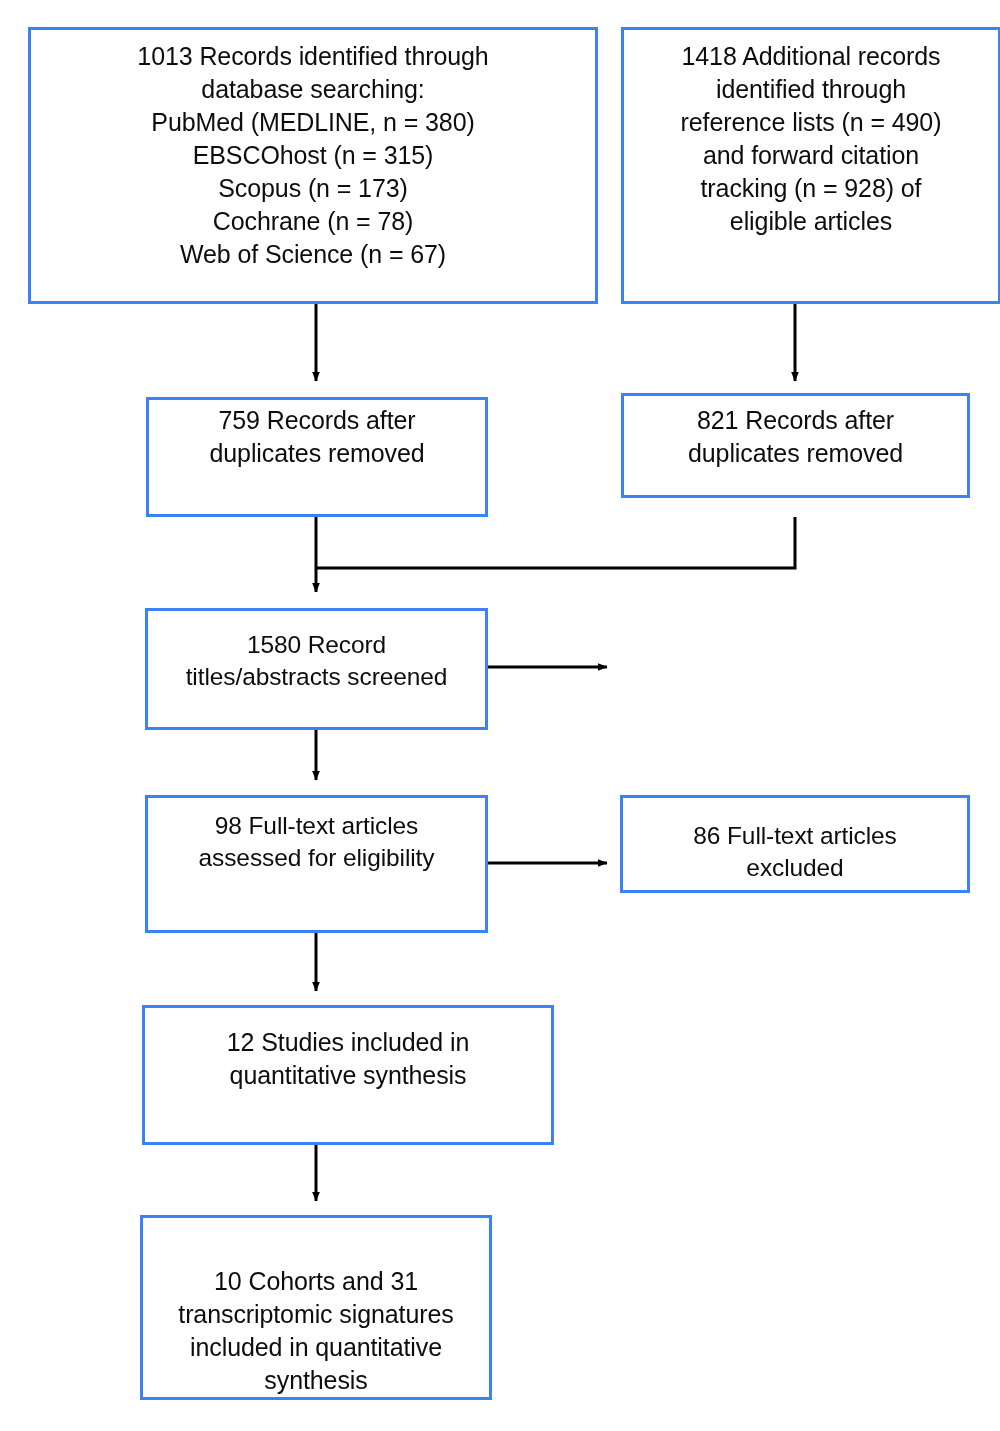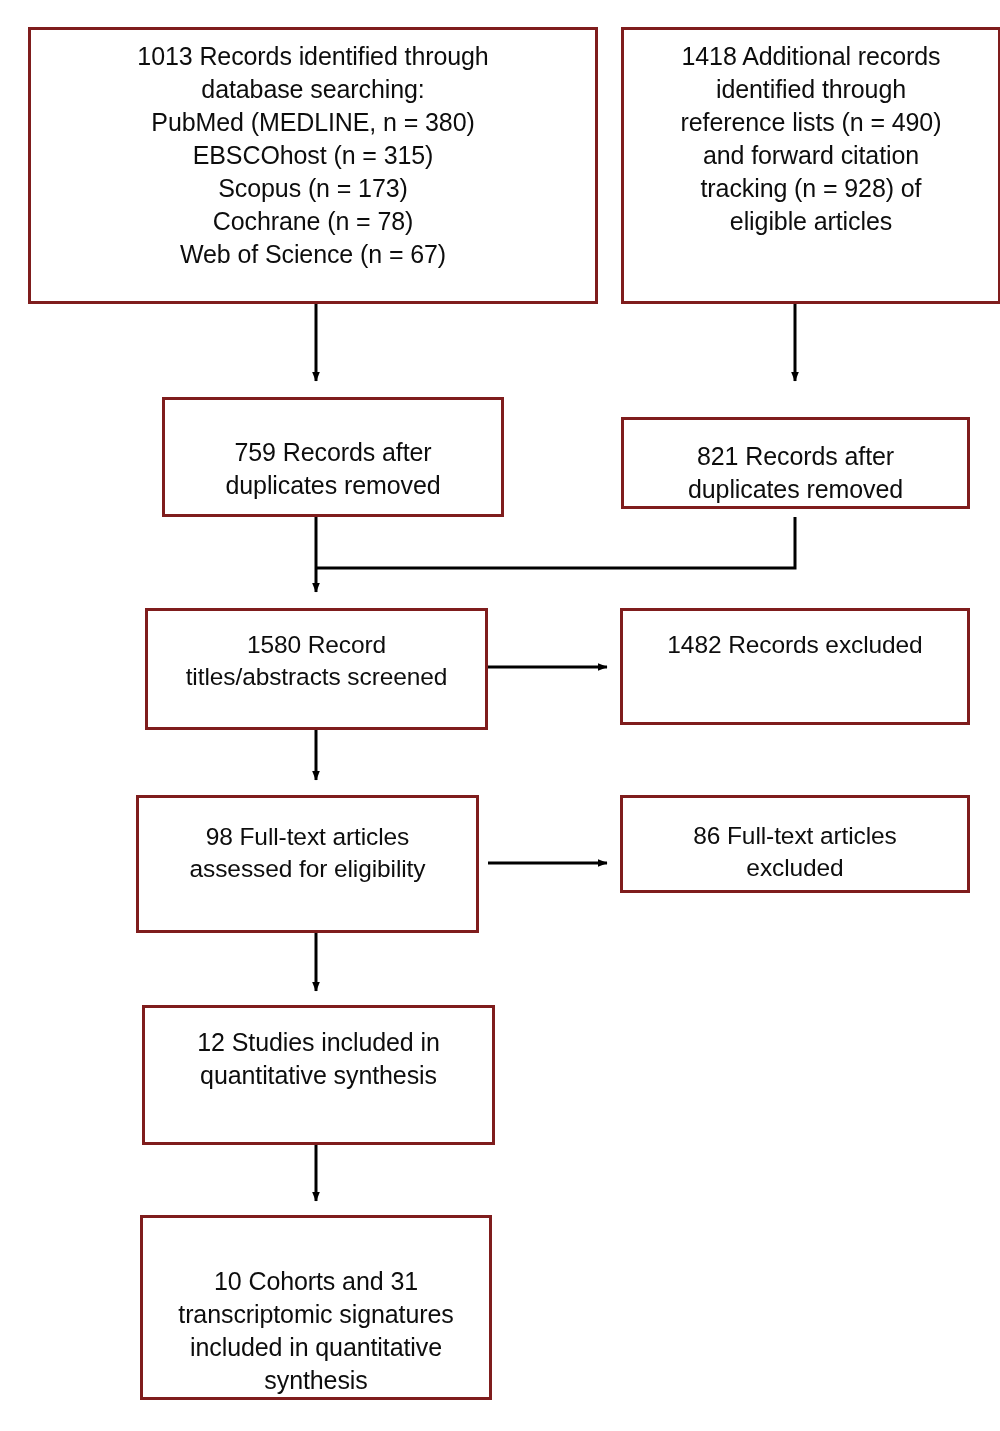--- a/index.html
+++ b/index.html
@@ -23,21 +23,21 @@
     position: absolute;
     left: 0;
     top: 0;
     width: 1000px;
     height: 1431px;
     pointer-events: none;
   }
   .flow-box {
     position: absolute;
     box-sizing: border-box;
-    border: 3px solid #7f1d1d;
+    border: 3px solid #3b82f6;
     background: #ffffff;
     display: flex;
     align-items: flex-start;
     justify-content: center;
     padding: 10px 8px 0 8px;
   }
   .box-text {
     text-align: center;
     color: #0d0d0d;
     font-size: 25px;
@@ -92,50 +92,47 @@
 
   <div class="flow-box" style="left:621px; top:27px; width:380px; height:277px;">
     <div class="box-text">1418 Additional records
 identified through
 reference lists (n = 490)
 and forward citation
 tracking (n = 928) of
 eligible articles</div>
   </div>
 
-  <div class="flow-box" style="left:146px; top:397px; width:342px; height:120px; padding-top:36px;margin-left:16px;">
+  <div class="flow-box" style="left:146px; top:397px; width:342px; height:120px; padding-top:4px;">
     <div class="box-text">759 Records after
 duplicates removed</div>
   </div>
 
-  <div class="flow-box" style="left:621px; top:417px; width:349px; height:92px; padding-top:20px;">
+  <div class="flow-box" style="left:621px; top:393px; width:349px; height:105px; padding-top:8px;">
     <div class="box-text">821 Records after
 duplicates removed</div>
   </div>
 
   <div class="flow-box" style="left:145px; top:608px; width:343px; height:122px; padding-top:18px;">
     <div class="box-text tight">1580 Record
 titles/abstracts screened</div>
   </div>
 
-  <div class="flow-box" style="left:620px; top:608px; width:350px; height:117px; padding-top:18px;">
-    <div class="box-text tight">1482 Records excluded</div>
-  </div>
 
-  <div class="flow-box" style="left:136px; top:795px; width:343px; height:138px; padding-top:23px;">
+  <div class="flow-box" style="left:145px; top:795px; width:343px; height:138px; padding-top:12px;">
     <div class="box-text tight">98 Full-text articles
 assessed for eligibility</div>
   </div>
 
   <div class="flow-box" style="left:620px; top:795px; width:350px; height:98px; padding-top:22px;">
     <div class="box-text tight">86 Full-text articles
 excluded</div>
   </div>
 
-  <div class="flow-box" style="left:142px; top:1005px; width:353px; height:140px; padding-top:18px;">
+  <div class="flow-box" style="left:142px; top:1005px; width:412px; height:140px; padding-top:18px;">
     <div class="box-text">12 Studies included in
 quantitative synthesis</div>
   </div>
 
   <div class="flow-box" style="left:140px; top:1215px; width:352px; height:185px; padding-top:22px;align-items:flex-end;">
     <div class="box-text">10 Cohorts and 31
 transcriptomic signatures
 included in quantitative
 synthesis</div>
   </div>

